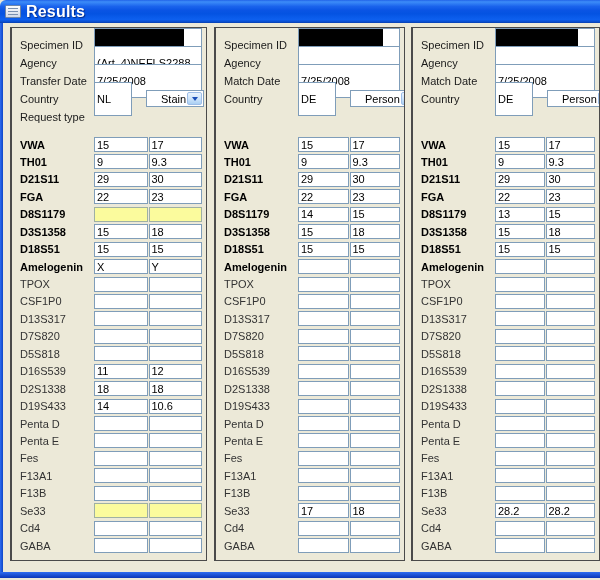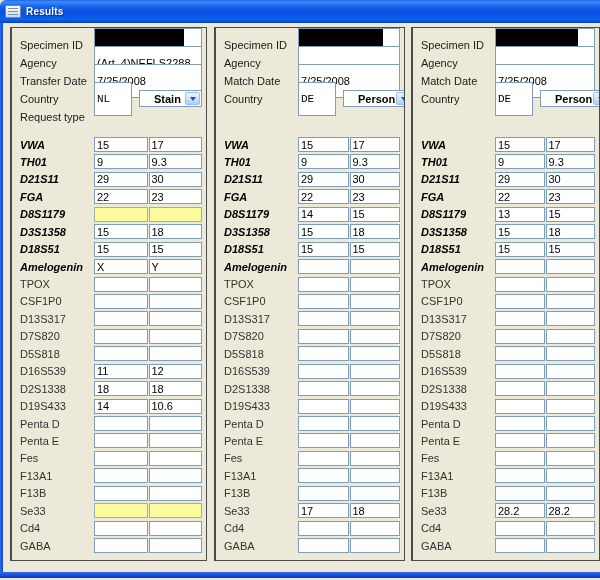--- a/index.html
+++ b/index.html
@@ -21,21 +21,21 @@
   .titleicon {
     width:16px; height:13px; margin-right:5px; position:relative;
     background:linear-gradient(180deg,#FDFDFD,#CFD8E8);
     border:1px solid #6F86A8; border-radius:1px; box-sizing:border-box;
   }
   .titleicon::before {
     content:""; position:absolute; left:2px; right:2px; top:2px; height:1px;
     background:#7A90B0; box-shadow:0 3px 0 #7A90B0, 0 6px 0 #7A90B0;
   }
   .titletext {
-    color:#fff; font-weight:bold; font-size:10px; letter-spacing:.2px;
+    color:#fff; font-weight:bold; font-size:16px; letter-spacing:.2px;
     text-shadow:1px 1px 1px rgba(0,10,60,.55);
   }
 
   
   .left-edge   { position:absolute; left:0; top:23px; width:3px; height:549px; background:linear-gradient(90deg,#2E6CF0,#0F47C8); z-index:6; }
   .bottom-edge { position:absolute; left:0; top:572px; width:600px; height:6px; background:linear-gradient(180deg,#2E6CF0,#0B36B8); z-index:6; }
   .below-strip { position:absolute; left:0; top:578px; width:600px; height:2px; background:#ECE9D8; }
 
   .content { position:absolute; top:23px; left:3px; width:597px; height:549px; background:#ECE9D8; }
 
@@ -52,40 +52,40 @@
   .header { height:100px; }
   .hrow { display:flex; align-items:center; height:15px; margin-bottom:3px; }
   .hlabel { flex:0 0 74px; font-size:11px; color:#1a1a1a; white-space:nowrap; overflow:hidden; }
   .hfield {
     flex:1; height:15px; box-sizing:border-box; position:relative;
     background:#fff; border:1px solid #7F9DB9;
     font-size:11px; color:#000; display:flex; align-items:center; padding:16px 2px;
     white-space:nowrap; overflow:hidden;
   }
   .redact { position:absolute; left:0; top:0; bottom:0; width:84%; background:#000; }
-  .cc { flex:0 0 38px; margin-right:7px;font-family:Liberation Mono, monospace; }
+  .cc { flex:0 0 38px; margin-right:14px; }
 
   .combo {
     flex:1; height:17px; box-sizing:border-box; position:relative;
     background:#fff; border:1px solid #7F9DB9;
     display:flex; align-items:center; font-size:11px; color:#000;
   }
-  .combo-text { flex:1; padding-left:14px; white-space:nowrap; overflow:hidden;font-weight:bold; }
+  .combo-text { flex:1; padding-left:14px; white-space:nowrap; overflow:hidden; }
   .combo-btn {
     flex:0 0 15px; height:13px; margin:1px; box-sizing:border-box;
     background:linear-gradient(180deg,#EAF4FE 0%,#CFE5FA 50%,#AACFF3 100%);
     border:1px solid #9DBEE8; border-radius:2px;
     display:flex; align-items:center; justify-content:center;
   }
   .chev { width:0; height:0; border-left:3px solid transparent; border-right:3px solid transparent; border-top:4px solid #1B4FB8; }
 
   
   .mrow { display:flex; align-items:center; height:15px; margin-bottom:2.45px; }
   .mlabel { flex:0 0 74px; font-size:11px; color:#333; white-space:nowrap; overflow:hidden; }
-  .mlabel.bold { font-weight:bold; color:#000;font-style:italic; }
+  .mlabel.bold { font-weight:bold; color:#000; }
   .mcell {
     flex:1; height:15px; box-sizing:border-box; margin-right:1px;
     background:#fff; border:1px solid #7F9DB9;
     font-size:11px; color:#000; display:flex; align-items:center; padding-left:2px;
     white-space:nowrap; overflow:hidden;
   }
   .mcell:last-child { margin-right:0; }
   .mcell.hl { background:#FBFB9D; border-color:#9FB0A4; }
 </style>
 </head>

